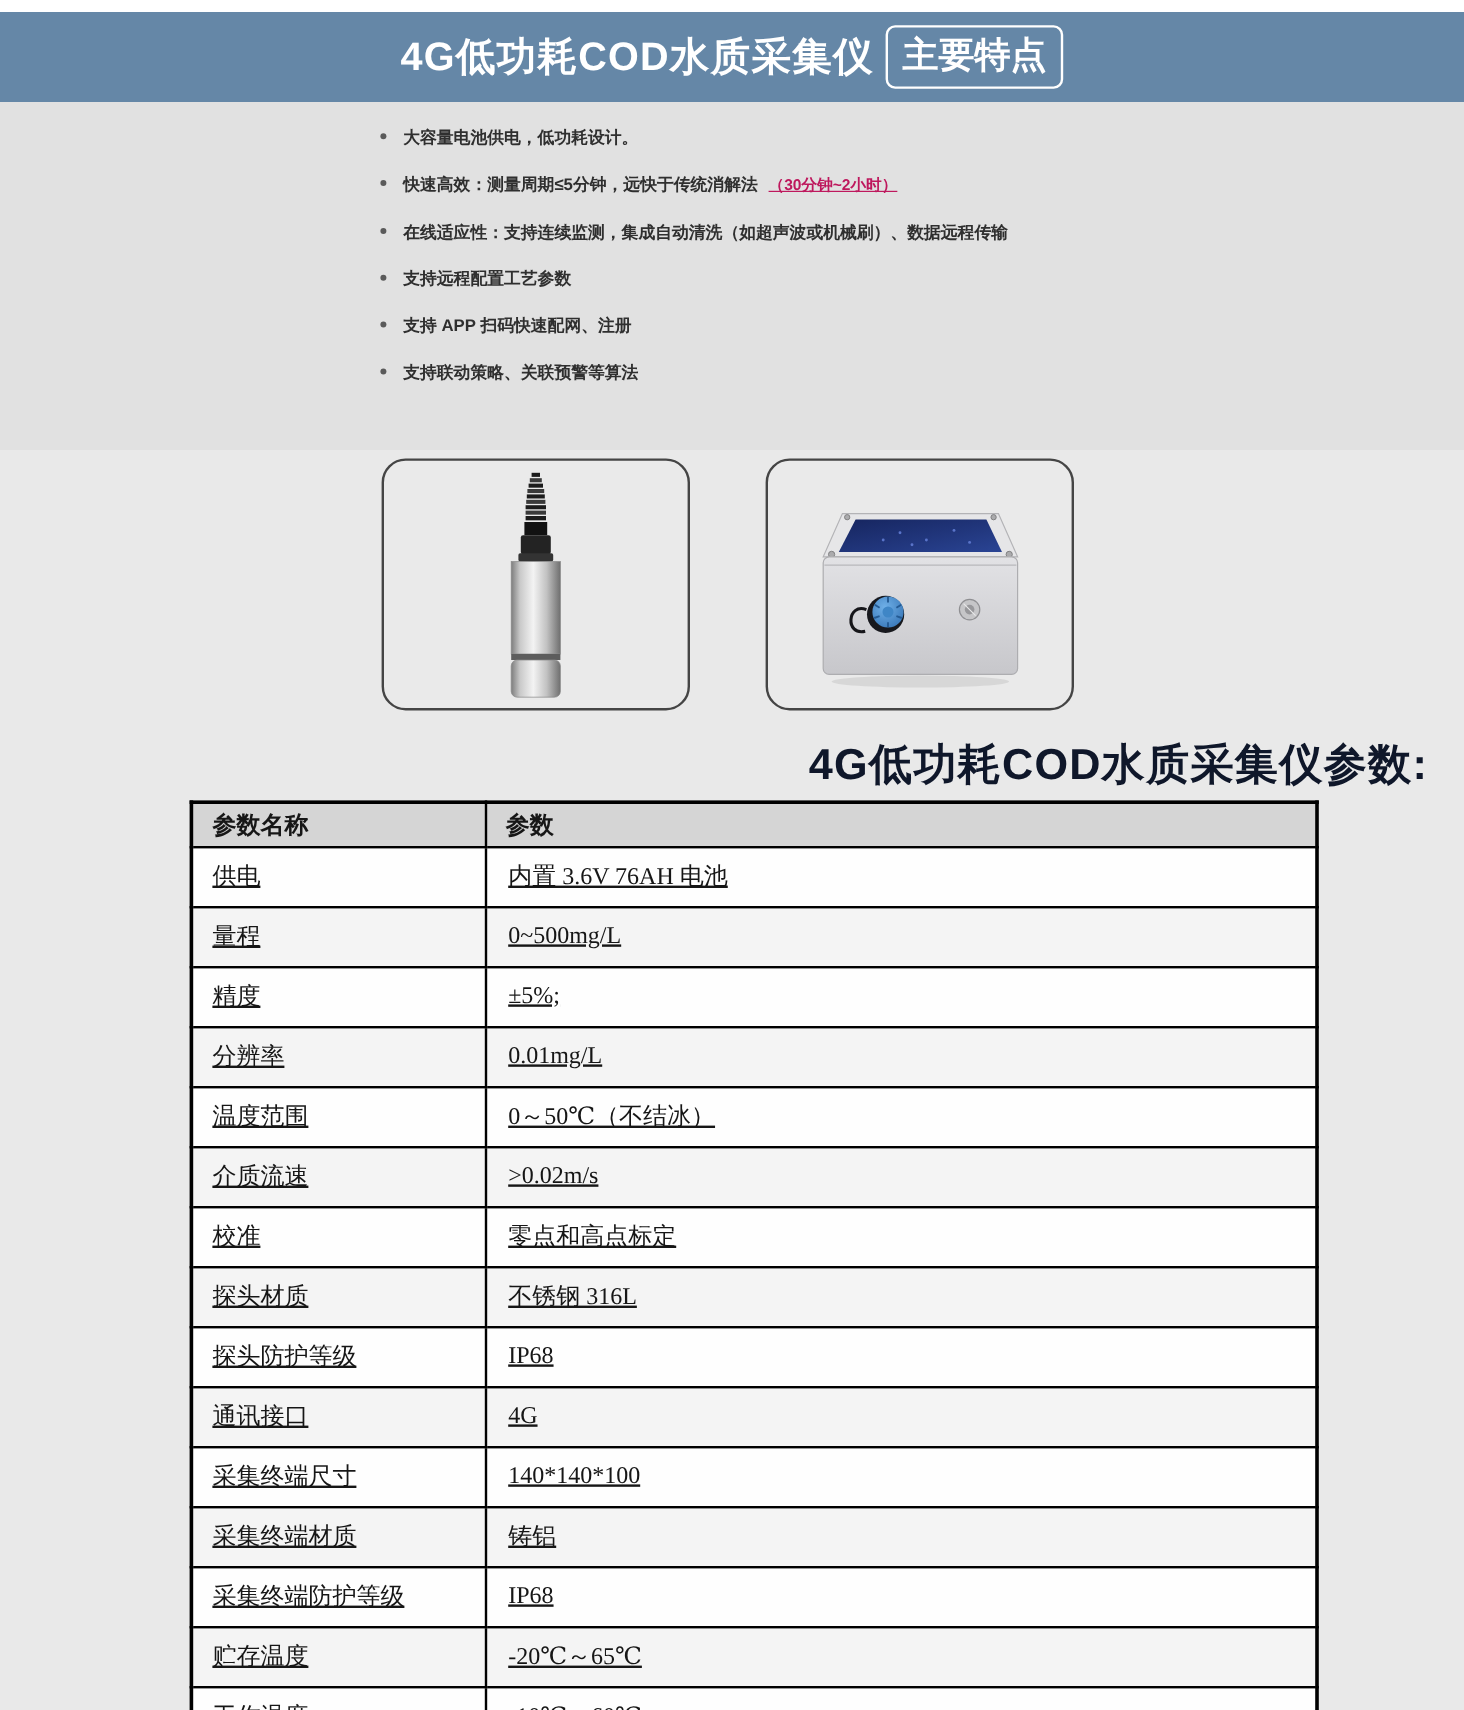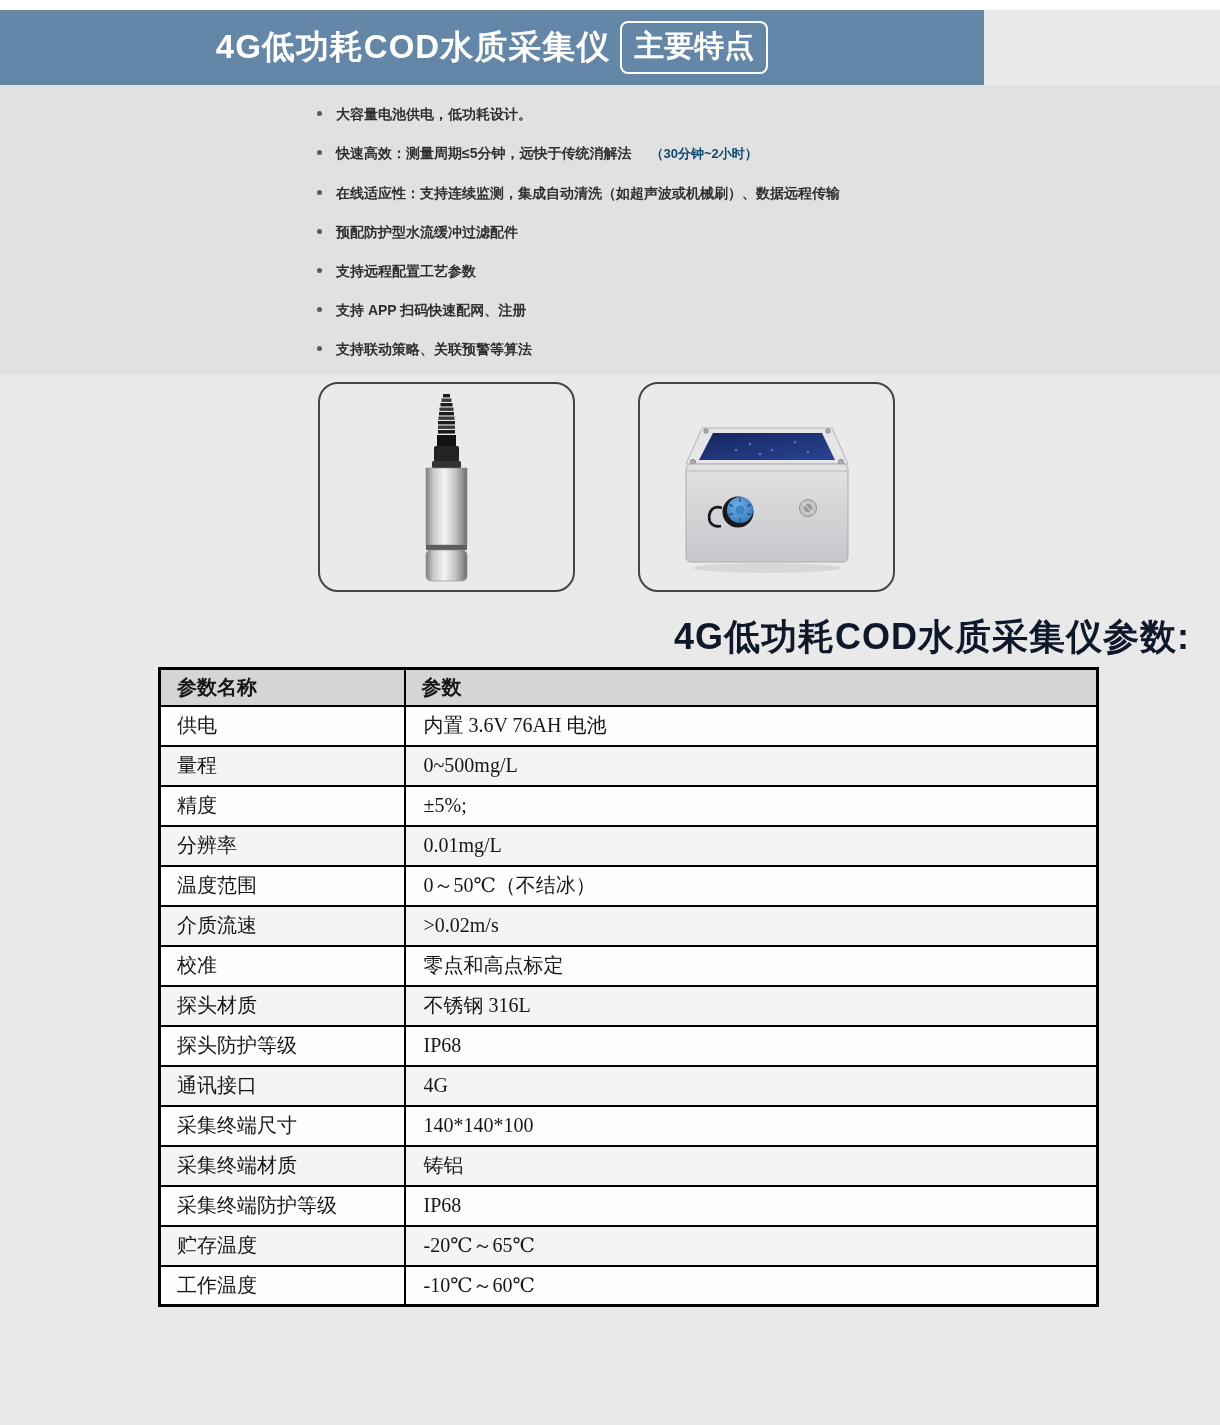--- a/index.html
+++ b/index.html
@@ -9,41 +9,41 @@
   *{margin:0;padding:0;box-sizing:border-box;}
   html,body{width:1220px;height:1425px;}
   body{
     background:var(--page_bg);
     font-family:"Liberation Sans","DejaVu Sans",sans-serif;
     position:relative;overflow:hidden;
   }
   .top-strip{position:absolute;left:0;top:0;width:1220px;height:10px;background:#ffffff;}
   
   .header-bar{
-    position:absolute;left:0;top:10px;width:984px;height:75px;
+    position:absolute;left:0;top:10px;width:1220px;height:75px;
     background:var(--header_bg);display:flex;align-items:center;justify-content:center;
   }
   .header-title{color:#ffffff;font-size:33px;font-weight:bold;letter-spacing:1px;}
   .header-badge{
     color:#ffffff;font-size:30px;font-weight:bold;margin-left:10px;
     border:2px solid #ffffff;border-radius:8px;padding:3px 12px 5px 12px;background:transparent;
   }
   
   .features{
     position:absolute;left:0;top:85px;width:1220px;height:290px;
     background:var(--features_bg);
   }
   .feature-list{list-style:none;padding:16px 40px 0 317px;}
   .feature-list li{display:flex;align-items:baseline;margin-bottom:13px;line-height:26px;}
   .bullet-dot{
     width:5px;height:5px;border-radius:50%;background:#5a5a5a;flex:0 0 5px;
     align-self:center;margin-right:14px;margin-top:-2px;
   }
   .feature-text{font-size:14px;font-weight:600;color:var(--text_dark);white-space:nowrap;}
-  .feature-note{font-size:13px;font-weight:600;color:#0c4a6e;margin-left:19px;}
+  .feature-note{font-size:13px;font-weight:600;color:#be185d;margin-left:9px;text-decoration:underline;}
   
   .photo-card{
     position:absolute;top:382px;width:257px;height:210px;
     border:2px solid #454545;border-radius:20px;background:#eaeaea;
     display:flex;align-items:center;justify-content:center;
   }
   .photo-card.left{left:318px;}
   .photo-card.right{left:638px;}
   
   .params-title{
@@ -58,21 +58,21 @@
   }
   .params-table col.c1{width:245px;}
   .params-table th,.params-table td{
     border:2px solid #000;padding:0 0 0 16px;text-align:left;vertical-align:middle;
     font-size:20px;color:#161616;
   }
   .params-table{border:3px solid #000;}
   .params-table th{
     height:37px;background:var(--table_header_bg);font-weight:bold;
   }
-  .params-table td{height:40px;background:#fefefe;}
+  .params-table td{height:50px;background:#fefefe;text-decoration:underline;}
   .params-table td.val{padding-left:18px;}
   .params-table tr.alt td{background:var(--row_alt_bg);}
 </style>
 </head>
 <body>
 
 <div class="top-strip"></div>
 
 <header class="header-bar">
   <span class="header-title">4G低功耗COD水质采集仪</span>
@@ -92,25 +92,20 @@
     <span class="feature-text">快速高效：测量周期≤5分钟，远快于传统消解法</span>
     <span class="feature-note">（30分钟~2小时）</span>
   </li>
 
   <li>
     <span class="bullet-dot"></span>
     <span class="feature-text">在线适应性：支持连续监测，集成自动清洗（如超声波或机械刷）、数据远程传输</span>
 
   </li>
 
-  <li>
-    <span class="bullet-dot"></span>
-    <span class="feature-text">预配防护型水流缓冲过滤配件</span>
-
-  </li>
 
   <li>
     <span class="bullet-dot"></span>
     <span class="feature-text">支持远程配置工艺参数</span>
 
   </li>
 
   <li>
     <span class="bullet-dot"></span>
     <span class="feature-text">支持 APP 扫码快速配网、注册</span>

